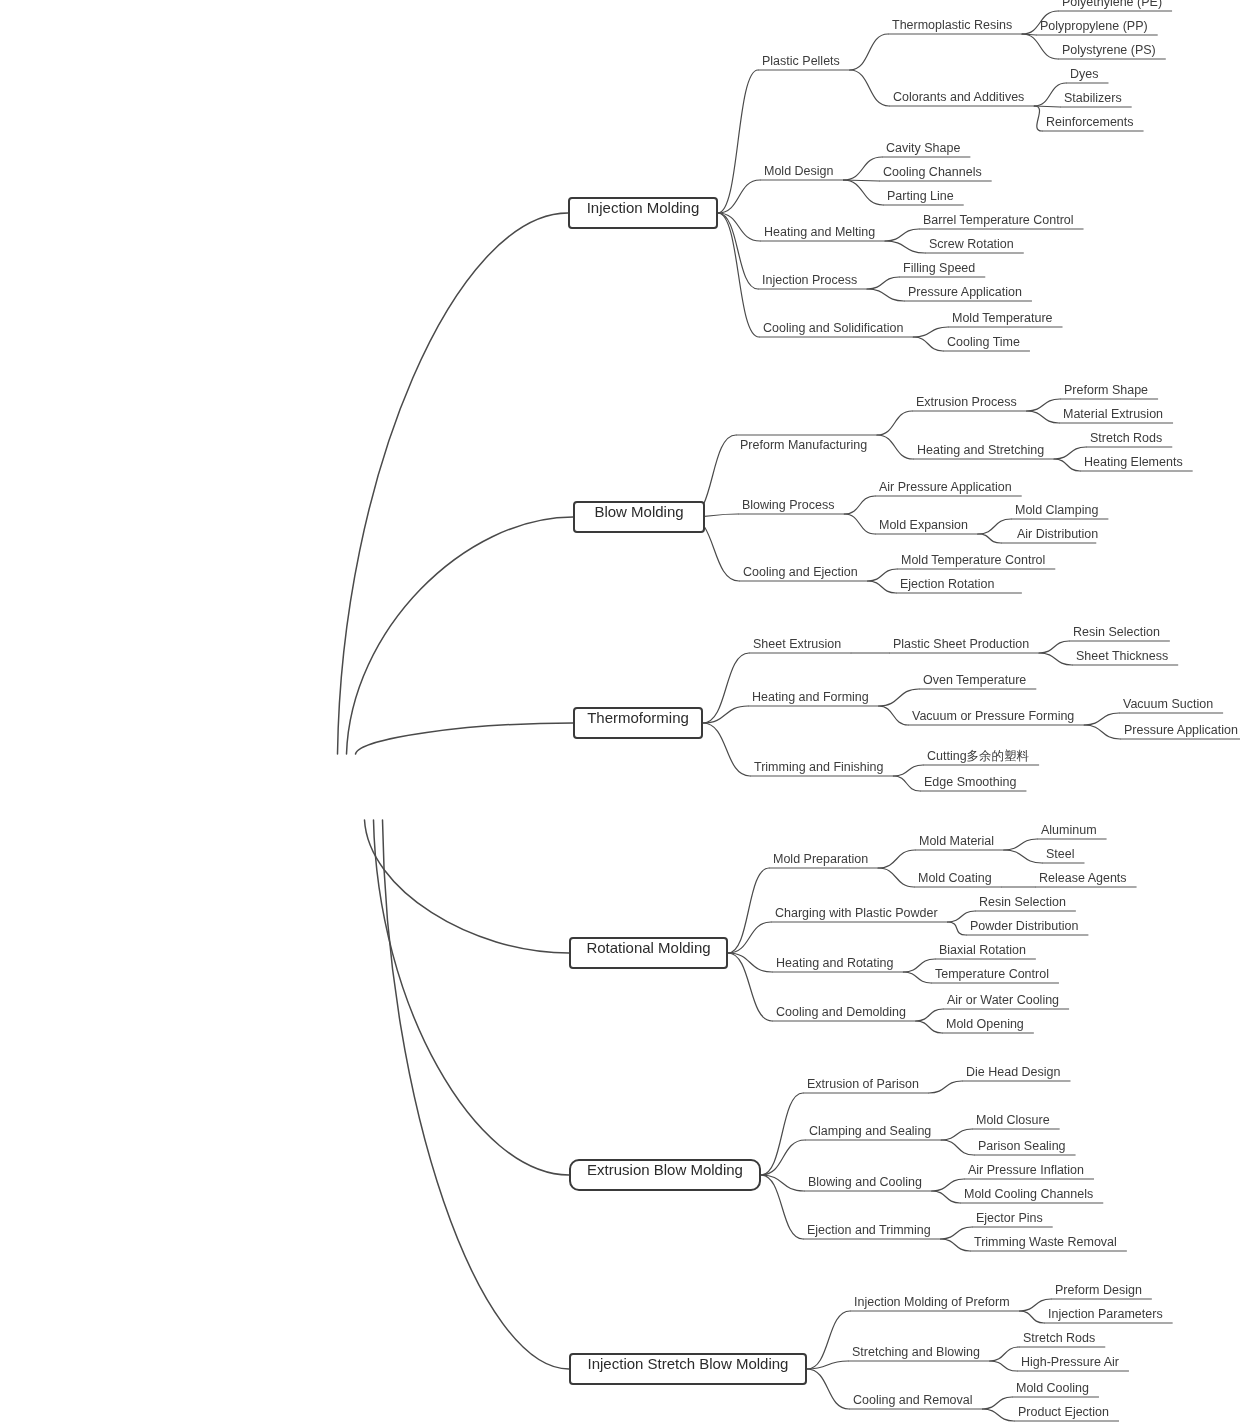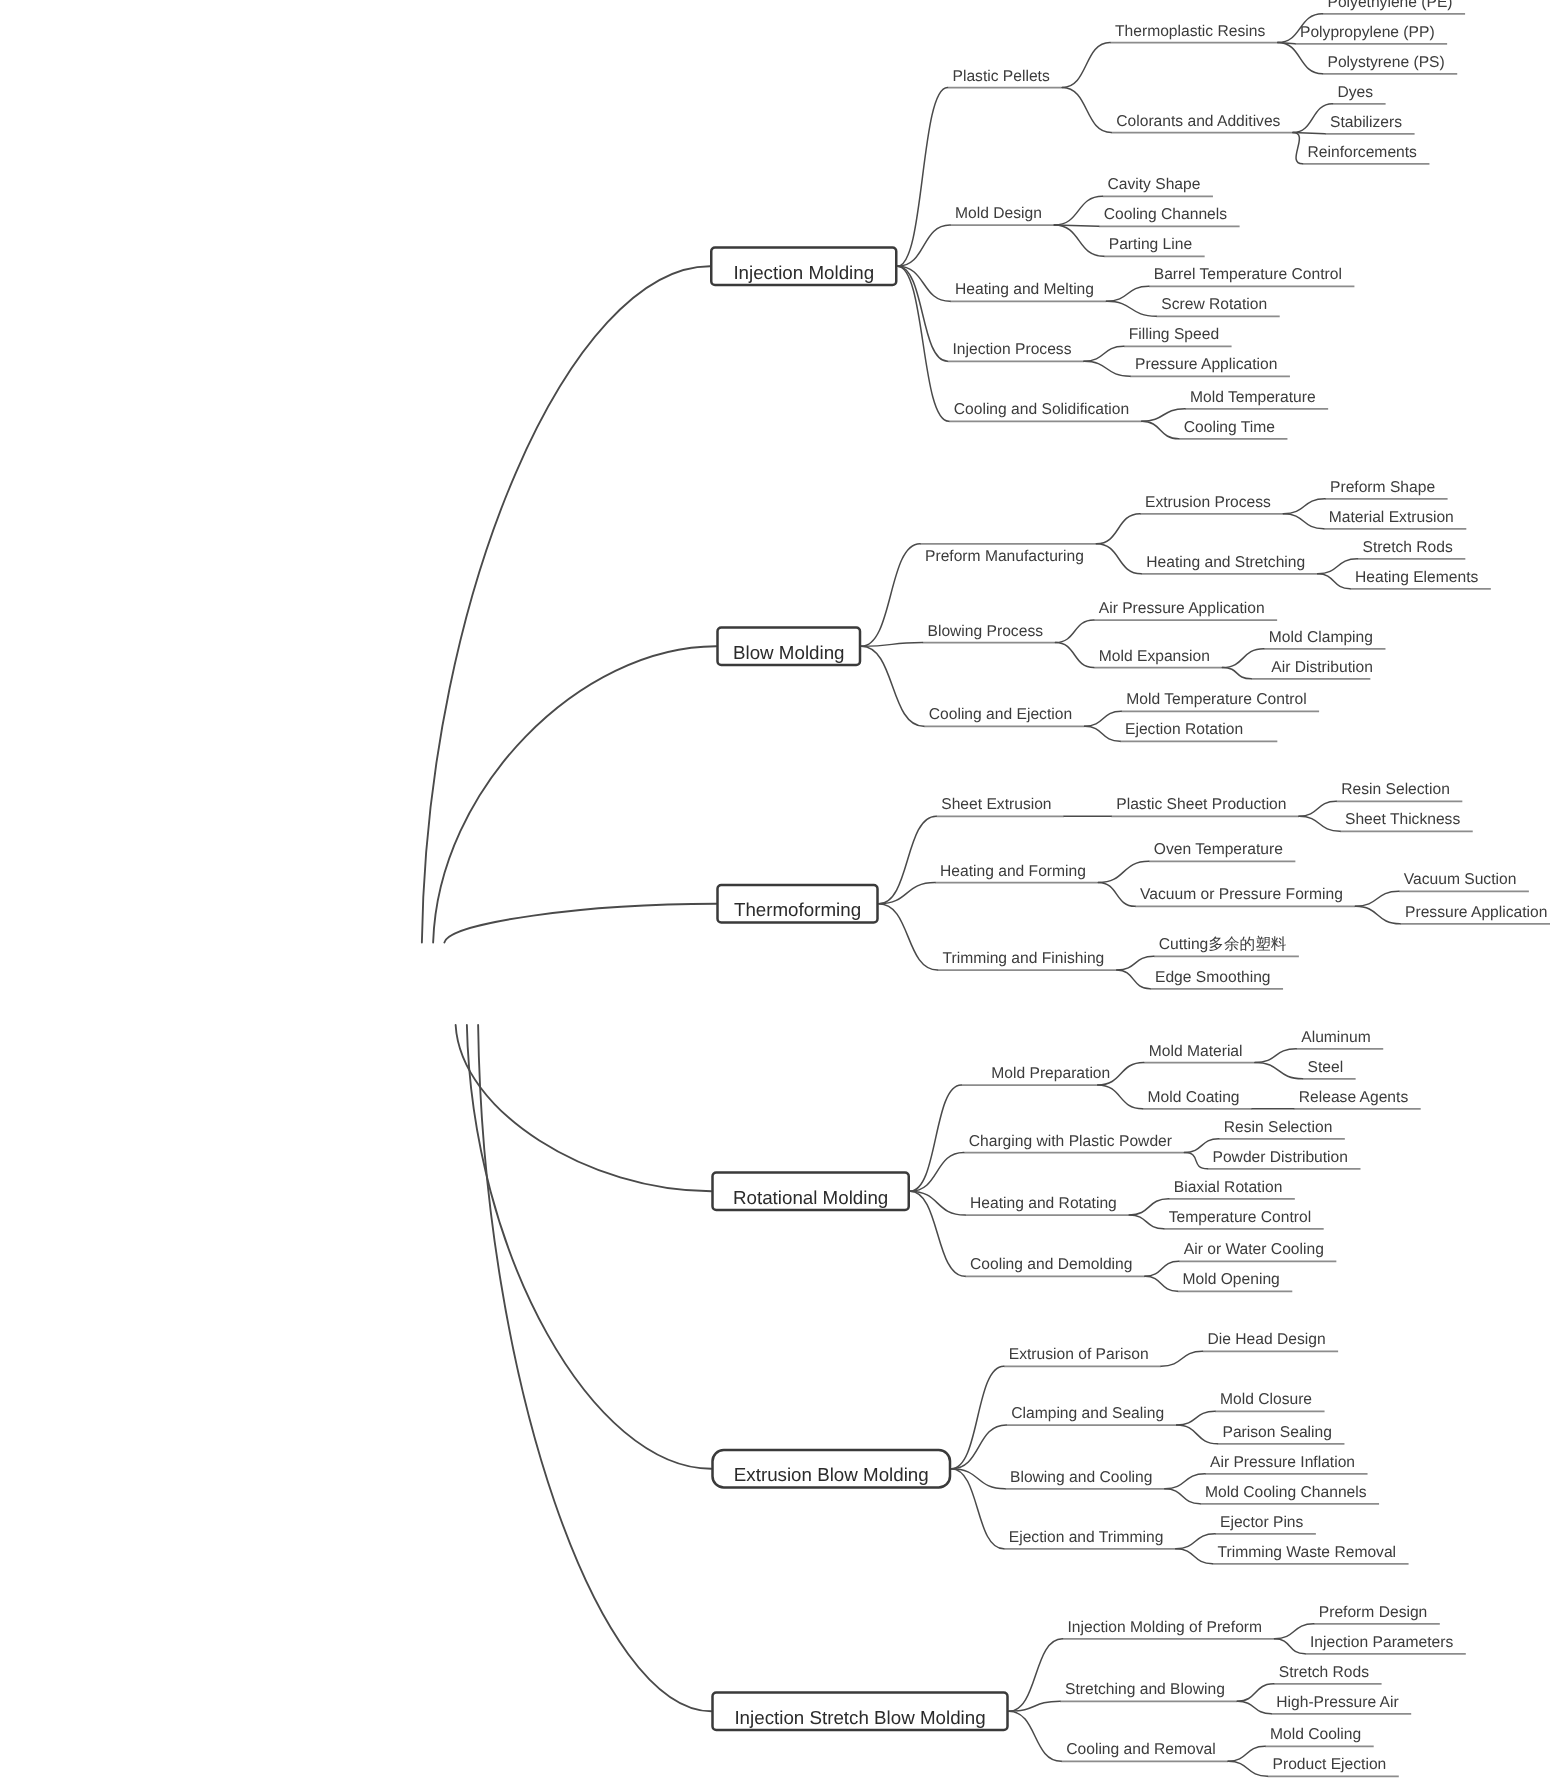--- a/index.html
+++ b/index.html
@@ -27,21 +27,21 @@
   .root span{display:block;white-space:normal;}
 
   
   .lvl1{
     border:2px solid #3a3a3a;
     background:#ffffff;
     border-radius:4px;
     color:#2b2b2b;
     font-size:15px;
     height:32px;
-    display:flex;align-items:flex-end;justify-content:center;
+    display:flex;align-items:flex-start;justify-content:center;
     padding:0 14px;
     box-sizing:border-box;
     transform:translateY(-16px);
   }
 
   
   .txt{
     color:#3c3c3c;
     font-size:12.5px;
     line-height:1;
@@ -228,21 +228,21 @@
       <line x1="849" x2="982.515625" y1="1409" y2="1409" stroke="#8c8c8c" stroke-width="1.4"></line>
       <path d="M 807 1369 C 830.1 1369 825.9 1409 849 1409" fill="none" stroke="#4a4a4a" stroke-width="1.2" stroke-linecap="round"></path>
       <line x1="1012" x2="1098.96875" y1="1397" y2="1397" stroke="#8c8c8c" stroke-width="1.4"></line>
       <path d="M 982.515625 1409 C 998.73203125 1409 995.78359375 1397 1012 1397" fill="none" stroke="#4a4a4a" stroke-width="1.2" stroke-linecap="round"></path>
       <line x1="1014" x2="1119.03125" y1="1421" y2="1421" stroke="#8c8c8c" stroke-width="1.4"></line>
       <path d="M 982.515625 1409 C 999.83203125 1409 996.68359375 1421 1014 1421" fill="none" stroke="#4a4a4a" stroke-width="1.2" stroke-linecap="round"></path>
     </svg>
     <div class="node lvl1" style="left: 568px; top: 213px; width: 150px;">
       <span>Injection Molding</span>
     </div>
-    <div class="node lvl1" style="left: 573px; top: 517px; width: 116px;">
+    <div class="node lvl1" style="left: 573px; top: 517px; width: 132px;">
       <span>Blow Molding</span>
     </div>
     <div class="node lvl1" style="left: 573px; top: 723px; width: 130px;">
       <span>Thermoforming</span>
     </div>
     <div class="node lvl1" style="left: 569px; top: 953px; width: 159px;">
       <span>Rotational Molding</span>
     </div>
     <div class="node lvl1" style="left: 569px; top: 1175px; width: 192px; border-radius: 10px;">
       <span>Extrusion Blow Molding</span>
@@ -292,21 +292,21 @@
     <div class="node txt l4" style="left: 1071px; top: 641px;"><span>Resin Selection</span></div>
     <div class="node txt l4" style="left: 1074px; top: 665px;"><span>Sheet Thickness</span></div>
     <div class="node txt l2" style="left: 750px; top: 706px;"><span>Heating and Forming</span></div>
     <div class="node txt l3" style="left: 921px; top: 689px;"><span>Oven Temperature</span></div>
     <div class="node txt l3" style="left: 910px; top: 725px;"><span>Vacuum or Pressure Forming</span></div>
     <div class="node txt l4" style="left: 1121px; top: 713px;"><span>Vacuum Suction</span></div>
     <div class="node txt l4" style="left: 1122px; top: 739px;"><span>Pressure Application</span></div>
     <div class="node txt l2" style="left: 752px; top: 776px;"><span>Trimming and Finishing</span></div>
     <div class="node txt l3" style="left: 925px; top: 765px;"><span>Cutting多余的塑料</span></div>
     <div class="node txt l3" style="left: 922px; top: 791px;"><span>Edge Smoothing</span></div>
-    <div class="node txt l2" style="left: 771px; top: 868px; margin-left: 20px;"><span>Mold Preparation</span></div>
+    <div class="node txt l2" style="left: 771px; top: 868px;"><span>Mold Preparation</span></div>
     <div class="node txt l3" style="left: 917px; top: 850px;"><span>Mold Material</span></div>
     <div class="node txt l4" style="left: 1039px; top: 839px;"><span>Aluminum</span></div>
     <div class="node txt l4" style="left: 1044px; top: 863px;"><span>Steel</span></div>
     <div class="node txt l3" style="left: 916px; top: 887px;"><span>Mold Coating</span></div>
     <div class="node txt l4" style="left: 1037px; top: 887px;"><span>Release Agents</span></div>
     <div class="node txt l2" style="left: 773px; top: 922px;"><span>Charging with Plastic Powder</span></div>
     <div class="node txt l3" style="left: 977px; top: 911px;"><span>Resin Selection</span></div>
     <div class="node txt l3" style="left: 968px; top: 935px;"><span>Powder Distribution</span></div>
     <div class="node txt l2" style="left: 774px; top: 972px;"><span>Heating and Rotating</span></div>
     <div class="node txt l3" style="left: 937px; top: 959px;"><span>Biaxial Rotation</span></div>

